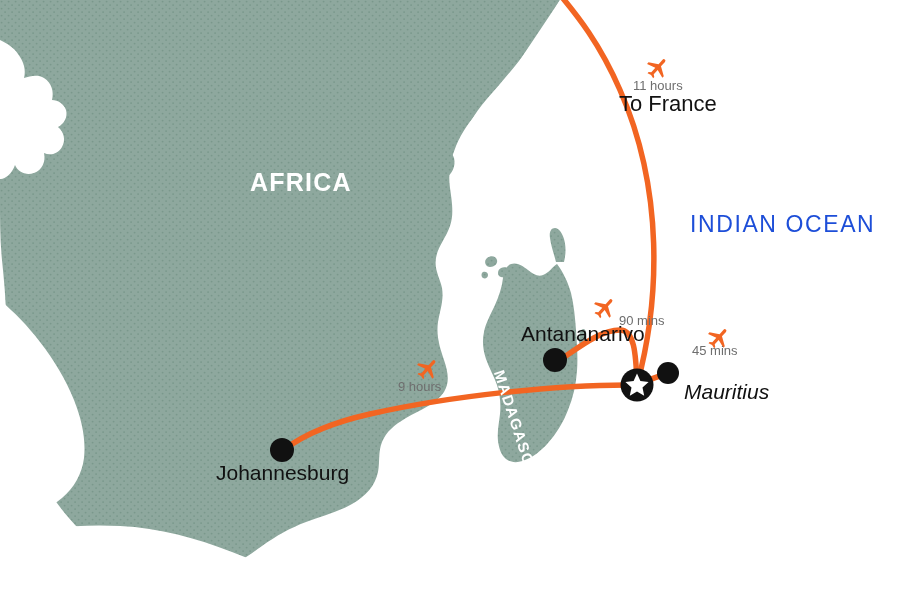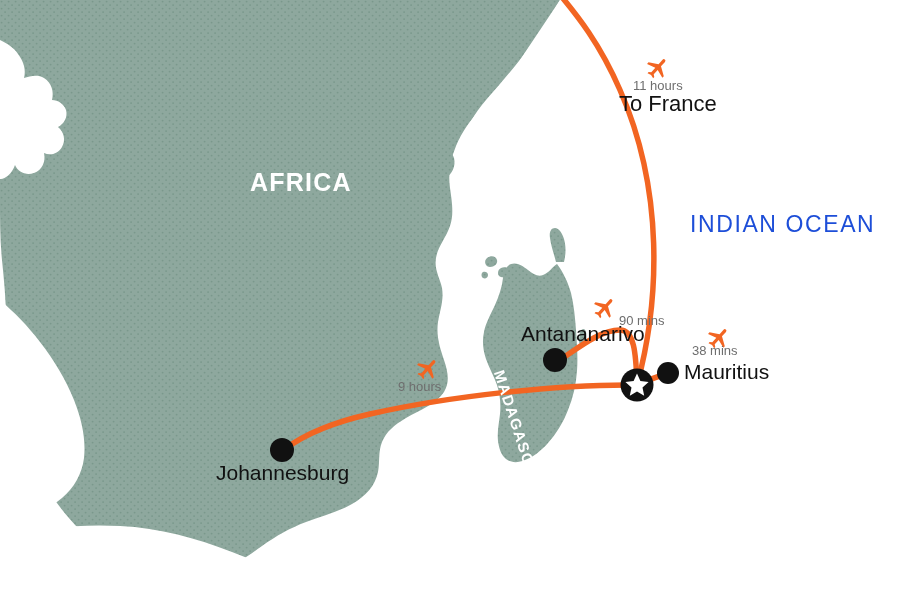--- a/index.html
+++ b/index.html
@@ -192,21 +192,21 @@
   <div class="ovl lbl-continent" style="left:206px;top:168px;">AFRICA</div>
 
   <div class="ovl lbl-ocean" style="left:690px;top:211px;">INDIAN OCEAN</div>
 
   <div class="ovl lbl-island-rot" style="left:507px;top:368px;">MADAGASCAR</div>
 
   <div class="ovl lbl-city" style="left:521px;top:322px;">Antananarivo</div>
 
   <div class="ovl lbl-city" style="left:216px;top:461px;">Johannesburg</div>
 
-  <div class="ovl lbl-city" style="left:684px;top:360px;">Mauritius</div>
+  <div class="ovl lbl-city" style="left:684px;top:380px;font-style:italic;">Mauritius</div>
 
 
   <div class="plane-ico" style="left:645px;top:55px;">
     <svg viewBox="0 0 24 24" xmlns="http://www.w3.org/2000/svg">
       <g transform="rotate(42 12 12)">
         <path fill="#f26522" d="M21 16v-2l-8-5V3.5A1.5 1.5 0 0 0 11.5 2 1.5 1.5 0 0 0 10 3.5V9l-8 5v2l8-2.5V19l-2 1.5V22l3.5-1 3.5 1v-1.5L13 19v-5.5L21 16z"></path>
       </g>
     </svg>
   </div>
   <div class="ovl lbl-duration" style="left:633px;top:78px;">11 hours</div>
@@ -221,21 +221,21 @@
   </div>
   <div class="ovl lbl-duration" style="left:583px;top:313px;margin-left:36px;">90 mins</div>
 
   <div class="plane-ico" style="left:706px;top:325px;">
     <svg viewBox="0 0 24 24" xmlns="http://www.w3.org/2000/svg">
       <g transform="rotate(42 12 12)">
         <path fill="#f26522" d="M21 16v-2l-8-5V3.5A1.5 1.5 0 0 0 11.5 2 1.5 1.5 0 0 0 10 3.5V9l-8 5v2l8-2.5V19l-2 1.5V22l3.5-1 3.5 1v-1.5L13 19v-5.5L21 16z"></path>
       </g>
     </svg>
   </div>
-  <div class="ovl lbl-duration" style="left:692px;top:343px;">38 mins</div>
+  <div class="ovl lbl-duration" style="left:692px;top:343px;">45 mins</div>
 
   <div class="plane-ico" style="left:415px;top:356px;">
     <svg viewBox="0 0 24 24" xmlns="http://www.w3.org/2000/svg">
       <g transform="rotate(42 12 12)">
         <path fill="#f26522" d="M21 16v-2l-8-5V3.5A1.5 1.5 0 0 0 11.5 2 1.5 1.5 0 0 0 10 3.5V9l-8 5v2l8-2.5V19l-2 1.5V22l3.5-1 3.5 1v-1.5L13 19v-5.5L21 16z"></path>
       </g>
     </svg>
   </div>
   <div class="ovl lbl-duration" style="left:398px;top:379px;">9 hours</div>
 

